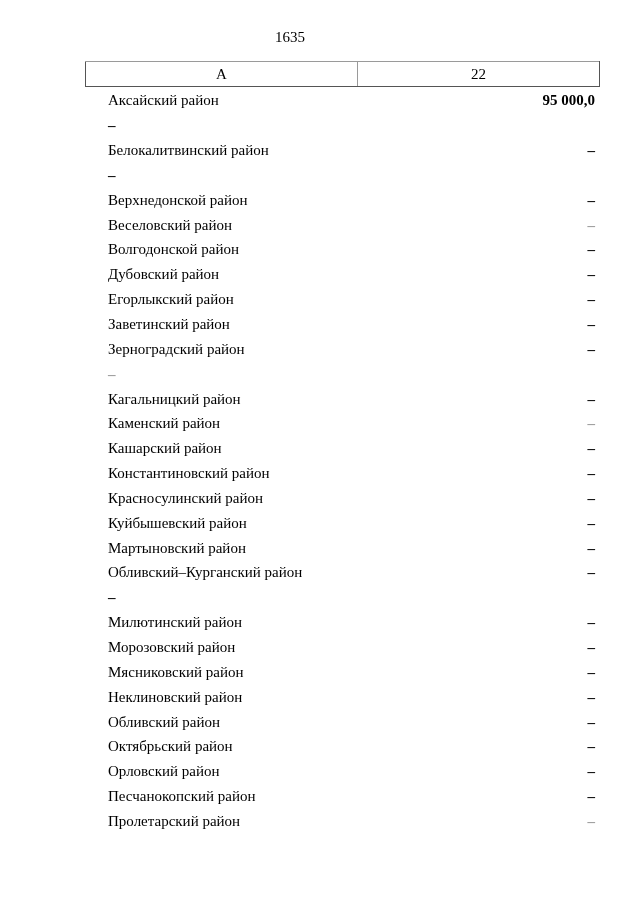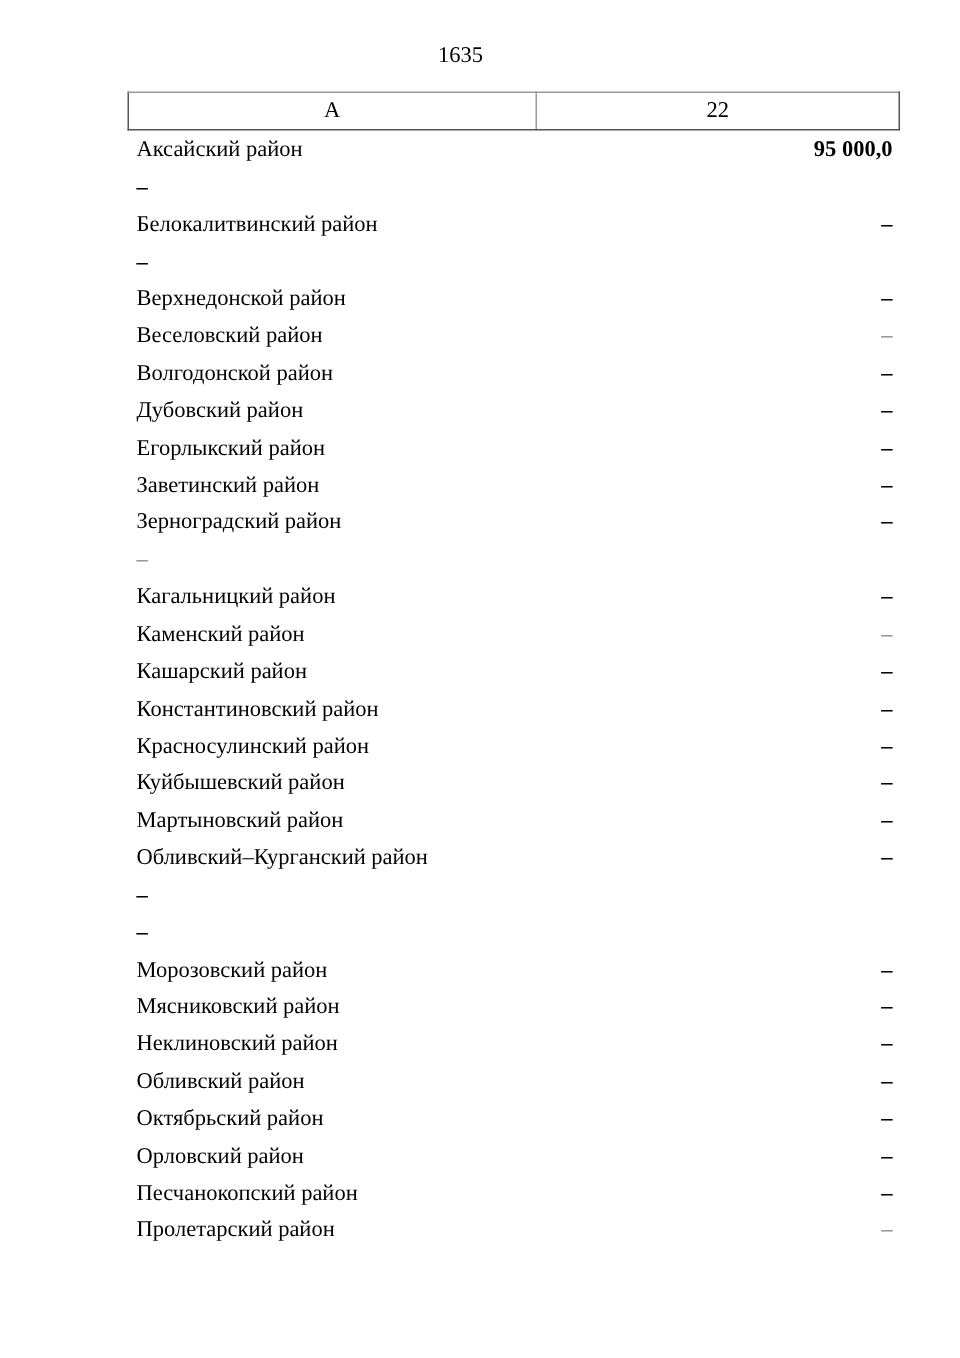--- a/index.html
+++ b/index.html
@@ -16,21 +16,20 @@
       overflow: hidden;
     }
     .page-number {
       position: absolute;
       top: 27px;
       left: 0;
       width: 580px;
       text-align: center;
       font-size: 15px;
       line-height: 20px;
-      padding-left: 17px;
     }
     .header-table {
       position: absolute;
       top: 61px;
       left: 85px;
       width: 515px;
       height: 26px;
       border-collapse: collapse;
       font-size: 15px;
     }
@@ -45,23 +44,25 @@
     .header-table td.col-a { width: 271px; border-right-color: #9a9a9a; }
     .rows {
       position: absolute;
       top: 88px;
       left: 91px;
       width: 504px;
     }
     .row {
       display: flex;
       justify-content: space-between;
+      align-items: center;
       height: 24.85px;
       font-size: 15px;
       line-height: 24px;
+      margin-left: 17px;
     }
     .row .name { white-space: nowrap; }
     .row .value { text-align: right; white-space: nowrap; font-weight: bold; }
     .row .value.light { color: #9a9a9a; }
   </style>
 </head>
 <body>
 
 <div class="page-number">1635</div>
 
@@ -149,20 +150,21 @@
       <span class="value">–</span>
     </div>
   <div class="row">
       <span class="name">Обливский–Курганский район</span>
       <span class="value">–</span>
     </div>
   <div class="row">
       <span class="value">–</span>
     </div>
   <div class="row">
+      <span class="name">Милютинский район</span>
       <span class="value">–</span>
     </div>
   <div class="row">
       <span class="name">Морозовский район</span>
       <span class="value">–</span>
     </div>
   <div class="row">
       <span class="name">Мясниковский район</span>
       <span class="value">–</span>
     </div>

